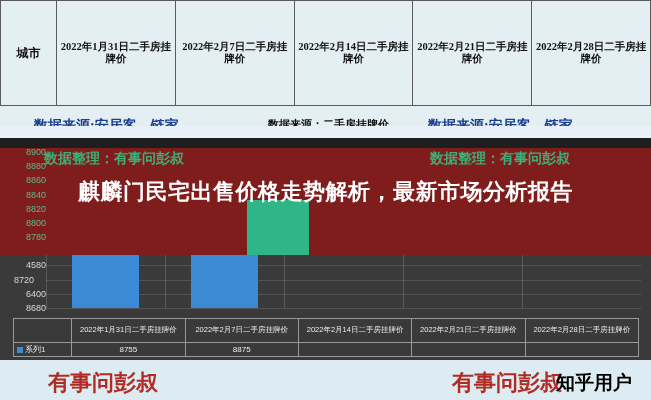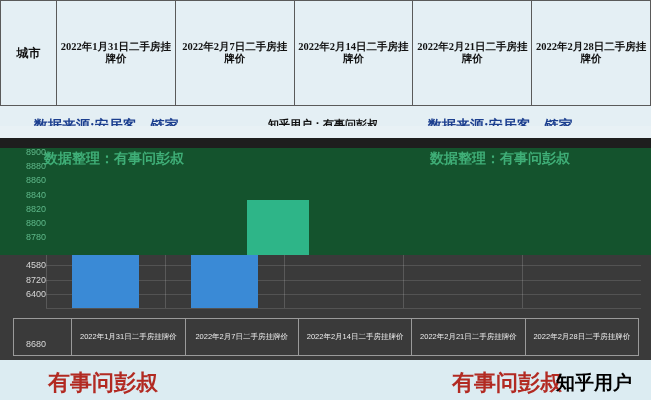--- a/index.html
+++ b/index.html
@@ -121,21 +121,21 @@
   }
   .legsq{
     display:inline-block;width:6px;height:6px;background:#3a8ad6;
     margin-right:2px; vertical-align:middle;
   }
   .dtcol{ width:113px; }
 
   
   #green{
     position:absolute; left:0; top:148px; width:651px; height:107px;
-    background:#14532d;
+    background:#7f1d1d;
     z-index:5;
   }
   #green-inner-wm{
     position:absolute; left:258px; top:4px;
     font-family:"Liberation Serif","DejaVu Serif",serif;
     font-weight:bold; font-size:14px;
     color:#4cb37f; white-space:nowrap;
   }
   #green-wm-left{
     position:absolute; left:44px; top:2px;
@@ -207,41 +207,41 @@
       <td>2022年2月14日二手房挂牌价</td>
       <td>2022年2月21日二手房挂牌价</td>
       <td>2022年2月28日二手房挂牌价</td>
     </tr>
   </tbody>
     </table>
 </div>
 
 <div id="wm-band">
   <div class="wm-blue" id="wm-src-left">数据来源:安居客、链家。</div>
-  <div class="wm-black" id="wm-src-mid">知乎用户：有事问彭叔</div>
+  <div class="wm-black" id="wm-src-mid">数据来源：二手房挂牌价</div>
   <div class="wm-blue" id="wm-src-right">数据来源:安居客、链家。</div>
 </div>
 
 <div id="chart">
   <div id="chart-topstrip"></div>
 
   <div id="plot">
     <div class="ylab-wrap" id="ylabs">
         <div class="ylab" style="top: 4px;">8900</div>
         <div class="ylab" style="top: 18.1818px;">8880</div>
         <div class="ylab" style="top: 32.3636px;">8860</div>
         <div class="ylab" style="top: 46.5455px;">8840</div>
         <div class="ylab" style="top: 60.7273px;">8820</div>
         <div class="ylab" style="top: 74.9091px;">8800</div>
         <div class="ylab" style="top: 89.0909px;">8780</div>
         <div class="ylab" style="top: 103.273px;">8760</div>
         <div class="ylab" style="top: 117.455px;">4580</div>
-        <div class="ylab" style="top: 131.636px;">8720</div>
+        <div class="ylab" style="top: 131.636px; text-align: center;">8720</div>
         <div class="ylab" style="top: 145.818px;">6400</div>
-        <div class="ylab" style="top: 160px; margin-top: 36px;">8680</div>
+        <div class="ylab" style="top: 160px;">8680</div>
       </div>
     <div id="gridlines">
         <div class="grid" style="top: 4px;"></div>
         <div class="grid" style="top: 18.1818px;"></div>
         <div class="grid" style="top: 32.3636px;"></div>
         <div class="grid" style="top: 46.5455px;"></div>
         <div class="grid" style="top: 60.7273px;"></div>
         <div class="grid" style="top: 74.9091px;"></div>
         <div class="grid" style="top: 89.0909px;"></div>
         <div class="grid" style="top: 103.273px;"></div>
@@ -268,36 +268,45 @@
   <table id="dtable">
     <tbody>
         <tr class="dt-head">
       <td class="leg"></td>
       <td class="dtcol">2022年1月31日二手房挂牌价</td>
       <td class="dtcol">2022年2月7日二手房挂牌价</td>
       <td class="dtcol">2022年2月14日二手房挂牌价</td>
       <td class="dtcol">2022年2月21日二手房挂牌价</td>
       <td class="dtcol">2022年2月28日二手房挂牌价</td>
     </tr>
+    <tr class="dt-val">
+      <td class="leg"><span class="legsq"></span><span>系列1</span></td>
+      <td>8755</td>
+      <td>8875</td>
+      <td></td>
+      <td></td>
+      <td></td>
+    </tr>
   </tbody>
     </table>
 </div>
 
 <div id="green">
   <div id="green-wm-left">数据整理：有事问彭叔</div>
   <div id="green-wm-right">数据整理：有事问彭叔</div>
   <div id="bar2-green"></div>
   <div id="green-ylabs">
       <div class="ylab-green" style="top: -1px;">8900</div>
       <div class="ylab-green" style="top: 13.1818px;">8880</div>
       <div class="ylab-green" style="top: 27.3636px;">8860</div>
       <div class="ylab-green" style="top: 41.5455px;">8840</div>
       <div class="ylab-green" style="top: 55.7273px;">8820</div>
       <div class="ylab-green" style="top: 69.9091px;">8800</div>
       <div class="ylab-green" style="top: 84.0909px;">8780</div>
     </div>
+  <div id="title">麒麟门民宅出售价格走势解析，最新市场分析报告</div>
 </div>
 
 <div id="bottom-band">
   <div class="wm-red" id="wm-bot-left">有事问彭叔</div>
   <div class="wm-red" id="wm-bot-right">有事问彭叔</div>
   <div id="wm-zhihu">知乎用户</div>
 </div>
 
 </body></html>

